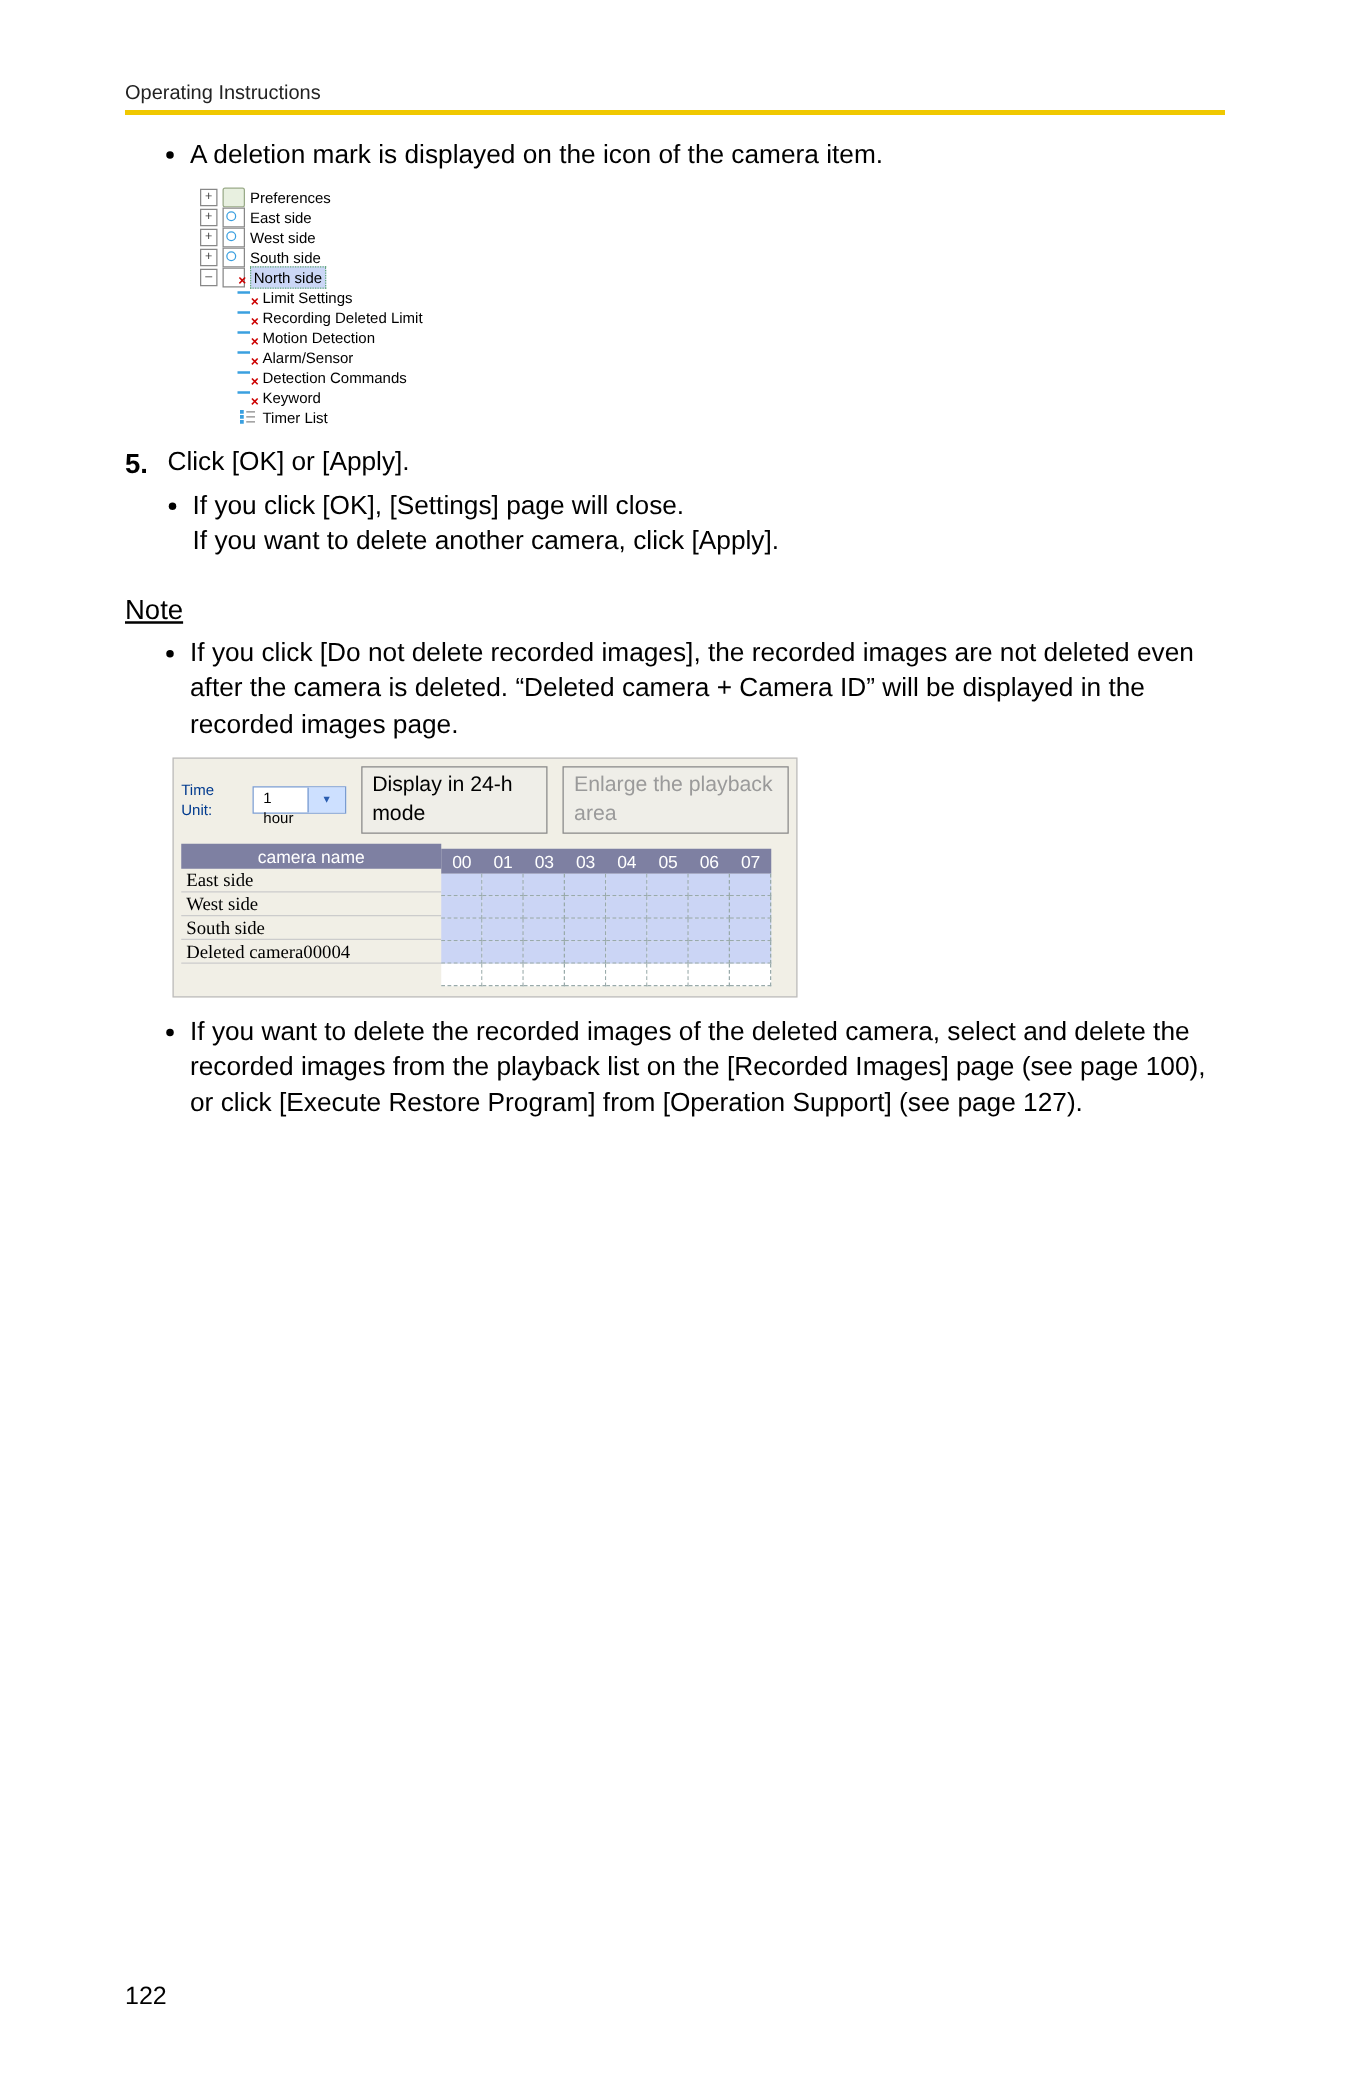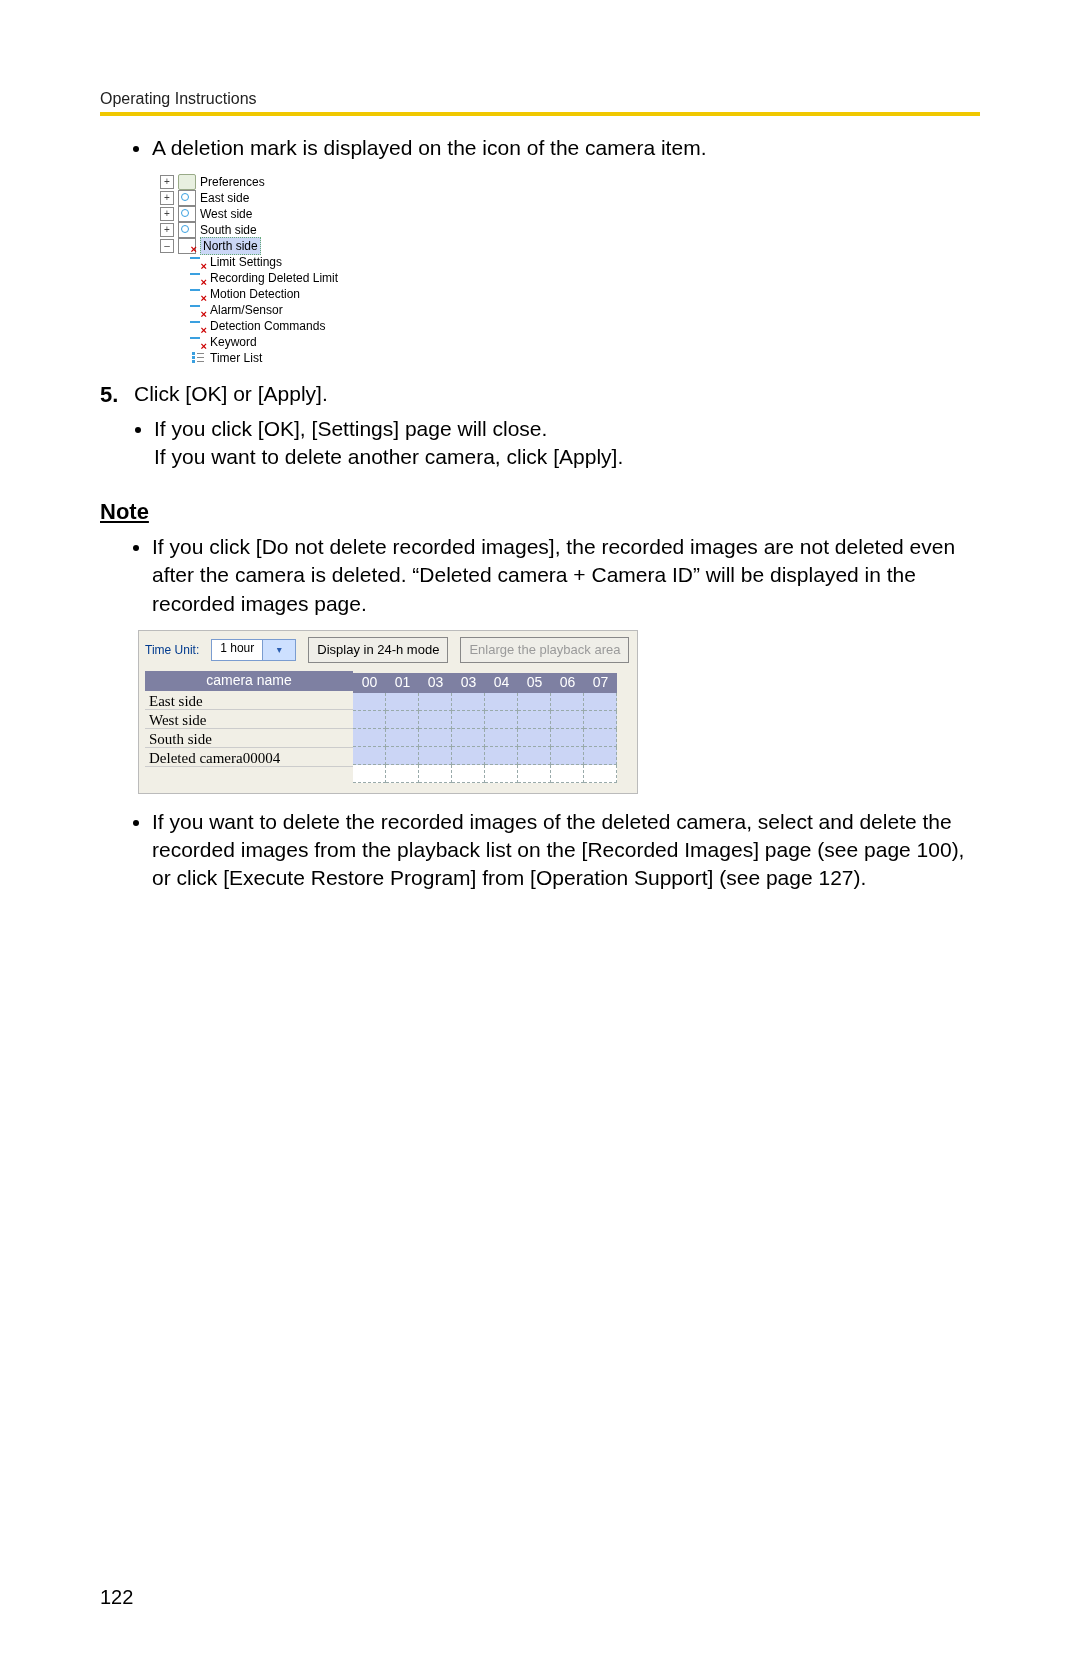--- a/index.html
+++ b/index.html
@@ -1,24 +1,24 @@
 <!DOCTYPE html>
 <html><head>
 <meta charset="utf-8">
 <style>
   html,body{margin:0;padding:0;background:#fff;font-family:Arial,Helvetica,sans-serif;color:#000}
-  .page{width:1080px;height:1669px;position:relative;box-sizing:border-box;padding:90px 100px 60px 100px}
+  .page{width:1080px;height:1669px;position:relative;box-sizing:border-box;padding:66px 100px 60px 100px}
   .header-small{font-size:16px;color:#222;margin-bottom:4px}
   .yellow-rule{height:4px;background:#f0c800;margin-bottom:18px}
   .body{font-size:21px;line-height:1.35}
   ul.bullets{list-style:disc;margin:0 0 12px 52px;padding:0}
   ul.bullets>li{margin-bottom:4px}
   .step{display:flex;align-items:flex-start;margin-top:14px}
   .step .num{font-weight:bold;font-size:22px;width:34px;flex:none}
-  .note-hd{font-weight:bold;font-size:22px;text-decoration:underline;margin-top:14px;margin-bottom:6px}
+  .note-hd{font-weight:normal;font-size:22px;text-decoration:underline;margin-top:14px;margin-bottom:6px}
 
   
   .tree-shot{margin:8px 0 10px 60px;font-size:12px;font-family:Tahoma,Verdana,sans-serif;color:#000}
   .tree-row{display:flex;align-items:center;height:16px}
   .t-plus{width:12px;height:12px;border:1px solid #888;display:inline-flex;align-items:center;justify-content:center;font-size:10px;line-height:1;margin-right:4px;color:#444;flex:none}
   .ico{width:16px;height:14px;margin-right:4px;flex:none;display:inline-block;position:relative}
   .ico-pref{border:1px solid #9a8;border-radius:2px;background:#e8f0e0}
   .ico-cam{border:1px solid #888;background:#fff}
   .ico-cam::after{content:"";position:absolute;top:2px;left:2px;width:6px;height:6px;border:1px solid #3aa0e0;border-radius:50%}
   .ico-camdel{border:1px solid #888;background:#fff}
@@ -32,23 +32,23 @@
   .ind2{margin-left:30px}
   .lbl{white-space:nowrap}
 
   
   .pb-shot{margin:10px 0 14px 38px;border:1px solid #bbb;background:#f1efe6;width:500px;font-family:Tahoma,Verdana,sans-serif;font-size:12px;padding:6px 6px 8px 6px;box-sizing:border-box}
   .pb-top{display:flex;align-items:center;gap:12px;margin-bottom:8px}
   .pb-label{color:#003a8e;font-size:12px}
   .pb-select{display:inline-flex;border:1px solid #7a9cd0;background:#fff;height:20px}
   .pb-select span{padding:0 8px}
   .pb-select .arrow{width:16px;height:20px;background:#cde0ff;border-left:1px solid #7a9cd0;display:flex;align-items:center;justify-content:center;color:#2a5db0;font-size:10px}
-  .pb-btn{border:1px solid #888;background:#efeee8;padding:3px 8px;font-size:13px}
+  .pb-btn{border:1px solid #888;background:#efeee8;padding:3px 8px;font-size:17px}
   .pb-btn.ghost{color:#9a9a9a}
-  .pb-grid{display:flex;align-items:center;margin-top:4px}
+  .pb-grid{display:flex;align-items:flex-end;margin-top:4px}
   .pb-namecol{flex:none;width:208px}
   .pb-namehead{background:#7e80a2;color:#fff;font-size:14px;height:20px;display:flex;align-items:center;justify-content:center;font-family:Arial}
   .pb-name{height:18px;border-bottom:1px solid #ccc;padding-left:4px;font-size:15px;font-family:'Times New Roman',serif}
   .pb-timehead{display:flex;background:#7e80a2;color:#fff;height:20px;font-size:14px;font-family:Arial}
   .pb-timehead div{width:33px;display:flex;align-items:center;justify-content:center}
   .pb-timerow{display:flex;height:18px}
   .pb-cell{width:33px;background:#cbd5f5;border-right:1px dashed #9aa;border-bottom:1px dashed #9aa;box-sizing:border-box}
   .pb-blankrow .pb-cell{background:#fff}
   .page-num{position:absolute;bottom:60px;left:100px;font-size:20px}
 </style>

